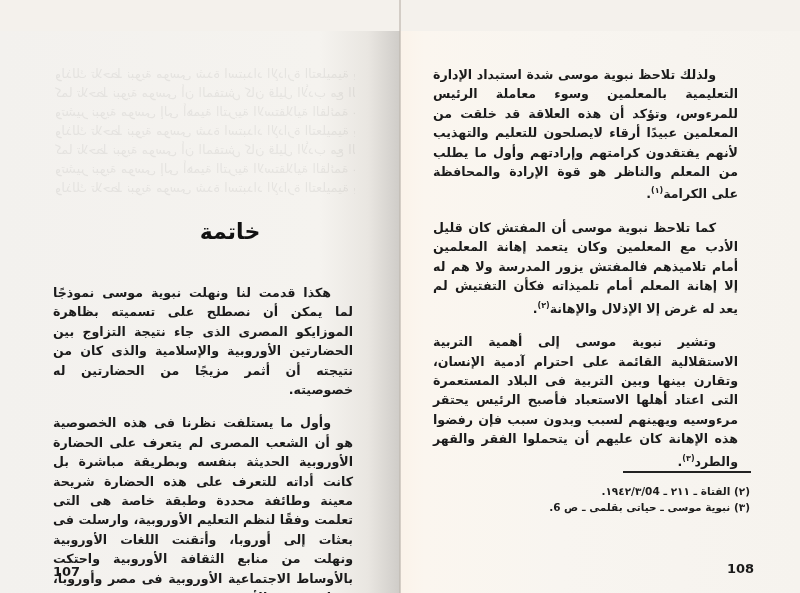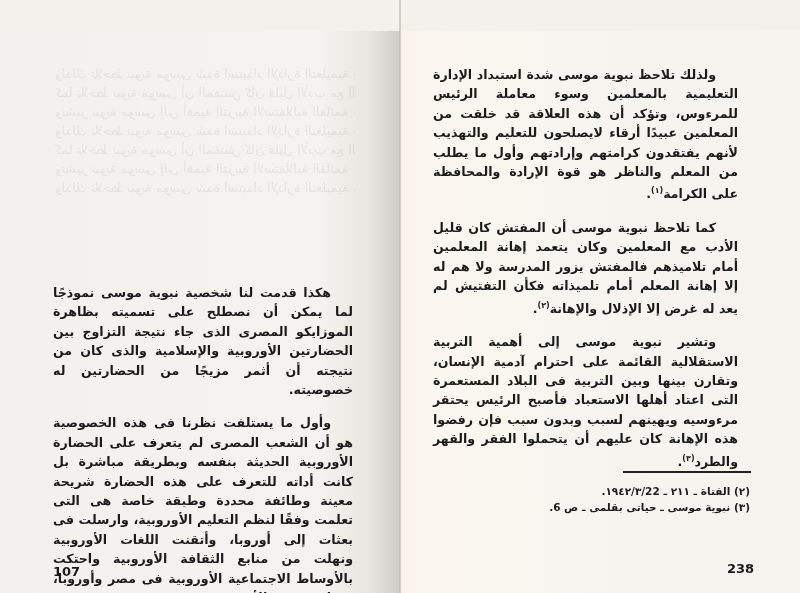--- a/index.html
+++ b/index.html
@@ -68,39 +68,40 @@
     <div class="bleed" style="left:55px;top:33px;width:300px;">
       <div>ولذلك تلاحظ نبوية موسى شدة استبداد الإدارة التعليمية بالمعلمين وسوء معاملة الرئيس للمرءوس، وتؤكد أن هذه العلاقة قد خلقت من المعلمين عبيدًا أرقاء لايصلحون للتعليم والتهذيب لأنهم يفتقدون كرامتهم وإرادتهم وأول ما يطلب من المعلم والناظر هو قوة الإرادة والمحافظة على الكرامة</div>
       <div>كما تلاحظ نبوية موسى أن المفتش كان قليل الأدب مع المعلمين وكان يتعمد إهانة المعلمين أمام تلاميذهم فالمفتش يزور المدرسة ولا هم له إلا إهانة المعلم أمام تلميذاته فكأن التفتيش لم يعد له غرض إلا الإذلال والإهانة</div>
       <div>وتشير نبوية موسى إلى أهمية التربية الاستقلالية القائمة على احترام آدمية الإنسان، وتقارن بينها وبين التربية فى البلاد المستعمرة التى اعتاد أهلها الاستعباد فأصبح الرئيس يحتقر مرءوسيه ويهينهم لسبب وبدون سبب فإن رفضوا هذه الإهانة كان عليهم أن يتحملوا الفقر والقهر والطرد</div>
       <div>ولذلك تلاحظ نبوية موسى شدة استبداد الإدارة التعليمية بالمعلمين وسوء معاملة الرئيس للمرءوس، وتؤكد أن هذه العلاقة قد خلقت من المعلمين عبيدًا أرقاء لايصلحون للتعليم والتهذيب لأنهم يفتقدون كرامتهم وإرادتهم وأول ما يطلب من المعلم والناظر هو قوة الإرادة والمحافظة على الكرامة</div>
       <div>كما تلاحظ نبوية موسى أن المفتش كان قليل الأدب مع المعلمين وكان يتعمد إهانة المعلمين أمام تلاميذهم فالمفتش يزور المدرسة ولا هم له إلا إهانة المعلم أمام تلميذاته فكأن التفتيش لم يعد له غرض إلا الإذلال والإهانة</div>
       <div>وتشير نبوية موسى إلى أهمية التربية الاستقلالية القائمة على احترام آدمية الإنسان، وتقارن بينها وبين التربية فى البلاد المستعمرة التى اعتاد أهلها الاستعباد فأصبح الرئيس يحتقر مرءوسيه ويهينهم لسبب وبدون سبب فإن رفضوا هذه الإهانة كان عليهم أن يتحملوا الفقر والقهر والطرد</div>
       <div>ولذلك تلاحظ نبوية موسى شدة استبداد الإدارة التعليمية بالمعلمين وسوء معاملة الرئيس للمرءوس، وتؤكد أن هذه العلاقة قد خلقت من المعلمين عبيدًا أرقاء لايصلحون للتعليم والتهذيب لأنهم يفتقدون كرامتهم وإرادتهم وأول ما يطلب من المعلم والناظر هو قوة الإرادة والمحافظة على الكرامة</div>
     </div>
 
+    <div class="heading">خاتمة</div>
 
     <div class="text-block left-text">
-      <p>هكذا قدمت لنا شخصية نبوية موسى نموذجًا لما يمكن أن نصطلح على تسميته بظاهرة الموزايكو المصرى الذى جاء نتيجة التزاوج بين الحضارتين الأوروبية والإسلامية والذى كان من نتيجته أن أثمر مزيجًا من الحضارتين له خصوصيته.</p>
+      <p>هكذا قدمت لنا ونهلت نبوية موسى نموذجًا لما يمكن أن نصطلح على تسميته بظاهرة الموزايكو المصرى الذى جاء نتيجة التزاوج بين الحضارتين الأوروبية والإسلامية والذى كان من نتيجته أن أثمر مزيجًا من الحضارتين له خصوصيته.</p>
       <p>وأول ما يستلفت نظرنا فى هذه الخصوصية هو أن الشعب المصرى لم يتعرف على الحضارة الأوروبية الحديثة بنفسه وبطريقة مباشرة بل كانت أداته للتعرف على هذه الحضارة شريحة معينة وطائفة محددة وطبقة خاصة هى التى تعلمت وفقًا لنظم التعليم الأوروبية، وارسلت فى بعثات إلى أوروبا، وأتقنت اللغات الأوروبية ونهلت من منابع الثقافة الأوروبية واحتكت بالأوساط الاجتماعية الأوروبية فى مصر وأوروبا، وتقاسمت مع الأوروبيين</p>
     </div>
 
     <div class="page-num pn-left">107</div>
   </div>
 
   <div class="page page-right">
     <div class="text-block right-text" style="left:33px;">
       <p><span>ولذلك تلاحظ نبوية موسى شدة استبداد الإدارة التعليمية بالمعلمين وسوء معاملة الرئيس للمرءوس، وتؤكد أن هذه العلاقة قد خلقت من المعلمين عبيدًا أرقاء لايصلحون للتعليم والتهذيب لأنهم يفتقدون كرامتهم وإرادتهم وأول ما يطلب من المعلم والناظر هو قوة الإرادة والمحافظة على الكرامة</span><span class="sup">(١)</span>.</p>
       <p><span>كما تلاحظ نبوية موسى أن المفتش كان قليل الأدب مع المعلمين وكان يتعمد إهانة المعلمين أمام تلاميذهم فالمفتش يزور المدرسة ولا هم له إلا إهانة المعلم أمام تلميذاته فكأن التفتيش لم يعد له غرض إلا الإذلال والإهانة</span><span class="sup">(٢)</span>.</p>
       <p><span>وتشير نبوية موسى إلى أهمية التربية الاستقلالية القائمة على احترام آدمية الإنسان، وتقارن بينها وبين التربية فى البلاد المستعمرة التى اعتاد أهلها الاستعباد فأصبح الرئيس يحتقر مرءوسيه ويهينهم لسبب وبدون سبب فإن رفضوا هذه الإهانة كان عليهم أن يتحملوا الفقر والقهر والطرد</span><span class="sup">(٣)</span>.</p>
     </div>
 
     <div class="fn-rule" style="left:223px;"></div>
     <div class="footnotes" style="left:160px;">
-      <div>(٢) الفتاة ـ ٢١١ ـ ١٩٤٢/٣/22.</div>
+      <div>(٢) الفتاة ـ ٢١١ ـ ١٩٤٢/٣/04.</div>
       <div>(٣) نبوية موسى ـ حياتى بقلمى ـ ص 6.</div>
     </div>
 
-    <div class="page-num pn-right" style="left:327px;">238</div>
+    <div class="page-num pn-right" style="left:327px;">108</div>
   </div>
 
   <div class="spine"></div>
 </div>
 
 </body></html>

